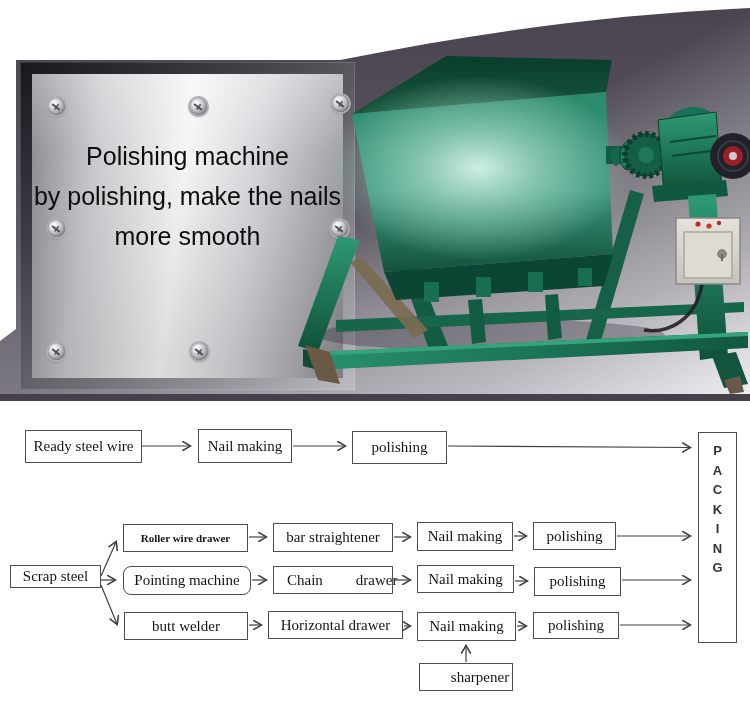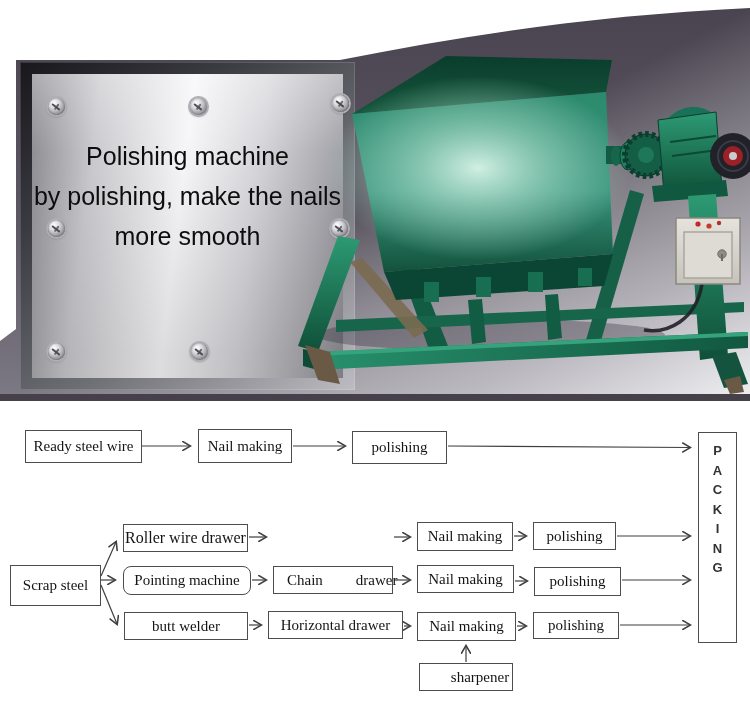--- a/index.html
+++ b/index.html
@@ -26,21 +26,21 @@
          background:#4e4e55;border-radius:1px;}
   .screw::before{transform:rotate(38deg);}
   .screw::after{width:40%;left:30%;transform:rotate(-52deg);opacity:.8;}
 
   
   .flow{position:absolute;left:0;top:401px;width:750px;height:312px;background:#fff;}
   .flow svg{position:absolute;left:0;top:0;}
   .fbox{position:absolute;box-sizing:border-box;border:1.5px solid #4d4d4d;background:#fff;
         display:flex;align-items:center;justify-content:center;white-space:nowrap;
         font-family:"Liberation Serif",serif;font-size:15px;color:#141414;}
-  .fbox.small{font-size:16px;}
+  .fbox.small{font-size:11px;font-weight:bold;}
   .fbox.chain{justify-content:space-between;padding:0 13px;gap:33px;}
   .fbox.packing{flex-direction:column;justify-content:flex-start;padding-top:8px;
         font-family:"Liberation Sans",sans-serif;font-size:13px;font-weight:600;color:#333;}
   .fbox.packing span{display:block;line-height:19.5px;text-align:center;}
 </style>
 </head>
 <body>
 
 <div class="stage">
 
@@ -195,24 +195,25 @@
         <path d="M620,224 L690,224"></path>
         <path d="M466,261 L466,245"></path>
       </g>
     </svg>
 
     <div class="fbox" style="left:25px;top:29px;width:117px;height:33px;">Ready steel wire</div>
     <div class="fbox" style="left:198px;top:28px;width:94px;height:34px;">Nail making</div>
     <div class="fbox" style="left:352px;top:30px;width:95px;height:33px;">polishing</div>
 
     <div class="fbox small" style="left:123px;top:123px;width:125px;height:28px;">Roller wire drawer</div>
+    <div class="fbox" style="left:273px;top:122px;width:120px;height:29px;">bar straightener</div>
     <div class="fbox" style="left:417px;top:121px;width:96px;height:29px;">Nail making</div>
     <div class="fbox" style="left:533px;top:121px;width:83px;height:28px;">polishing</div>
 
-    <div class="fbox" style="left:10px;top:164px;width:91px;height:41px;">Scrap steel</div>
+    <div class="fbox" style="left:10px;top:164px;width:91px;height:23px;">Scrap steel</div>
     <div class="fbox" style="left:123px;top:165px;width:128px;height:29px;border-radius:8px;">Pointing machine</div>
     <div class="fbox chain" style="left:273px;top:165px;width:120px;height:28px;">
       <span>Chain</span>
       <span>drawer</span>
     </div>
     <div class="fbox" style="left:417px;top:164px;width:97px;height:28px;">Nail making</div>
     <div class="fbox" style="left:534px;top:166px;width:87px;height:29px;">polishing</div>
 
     <div class="fbox" style="left:268px;top:210px;width:135px;height:28px;">Horizontal drawer</div>
     <div class="fbox" style="left:124px;top:211px;width:124px;height:28px;">butt welder</div>

